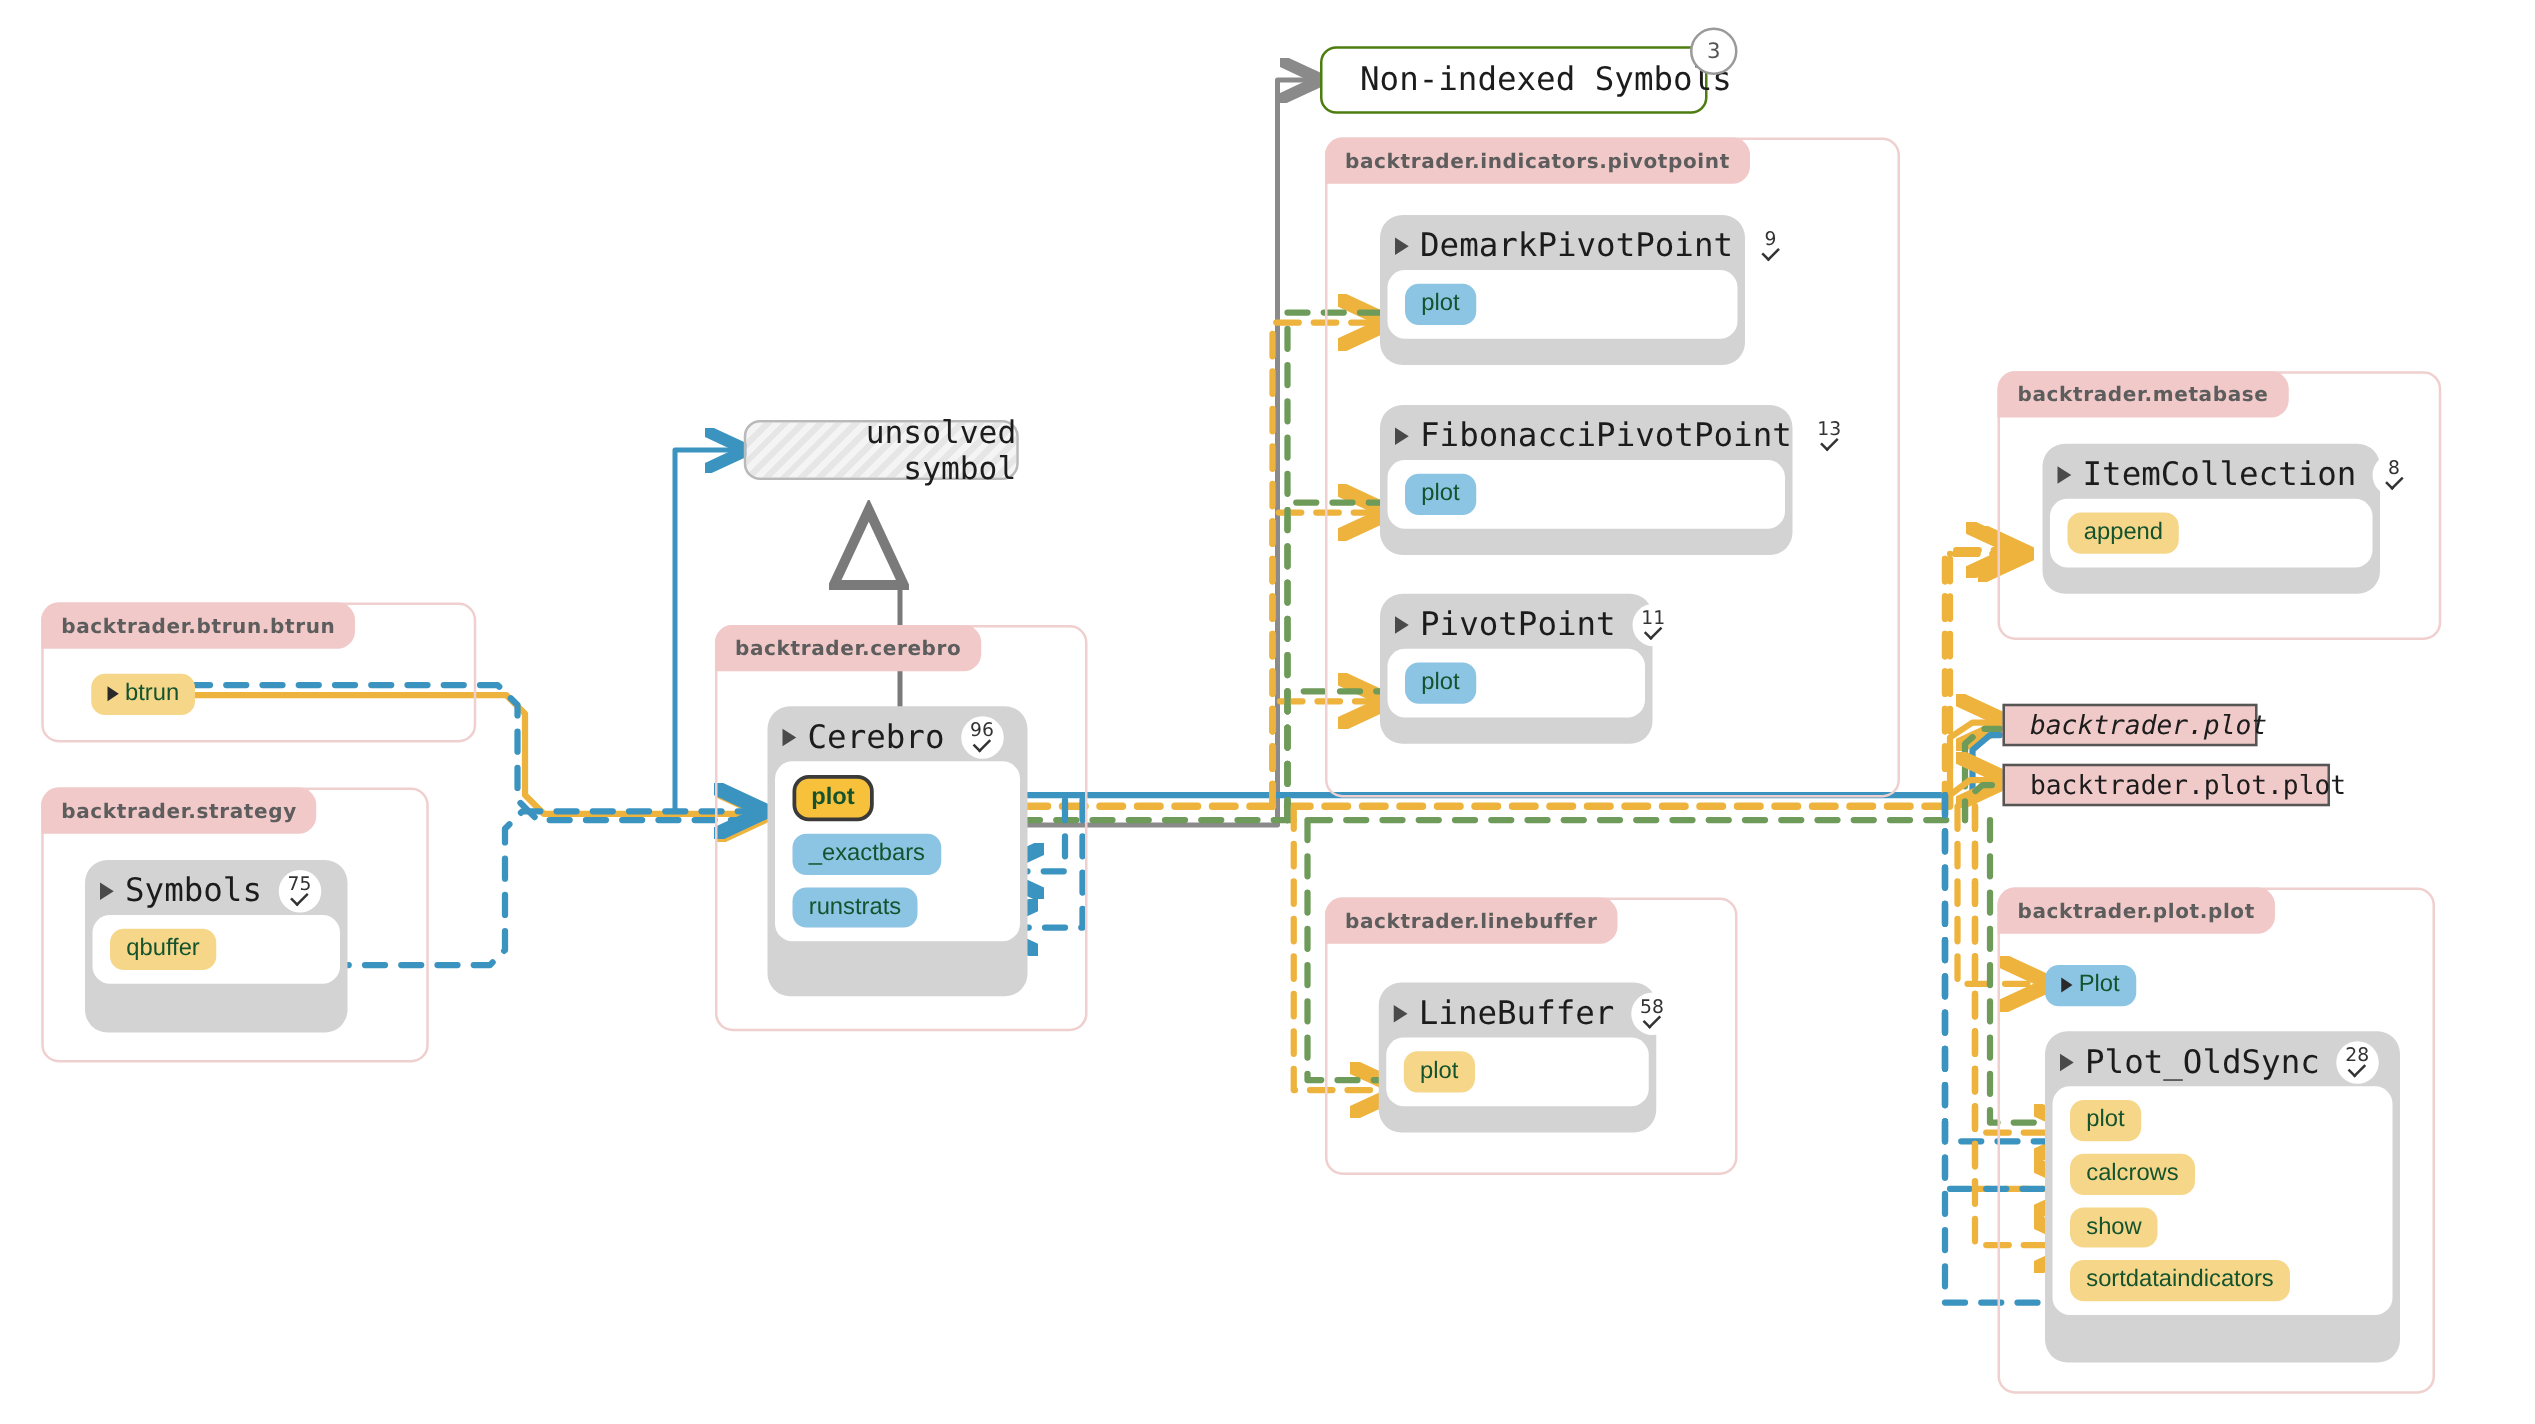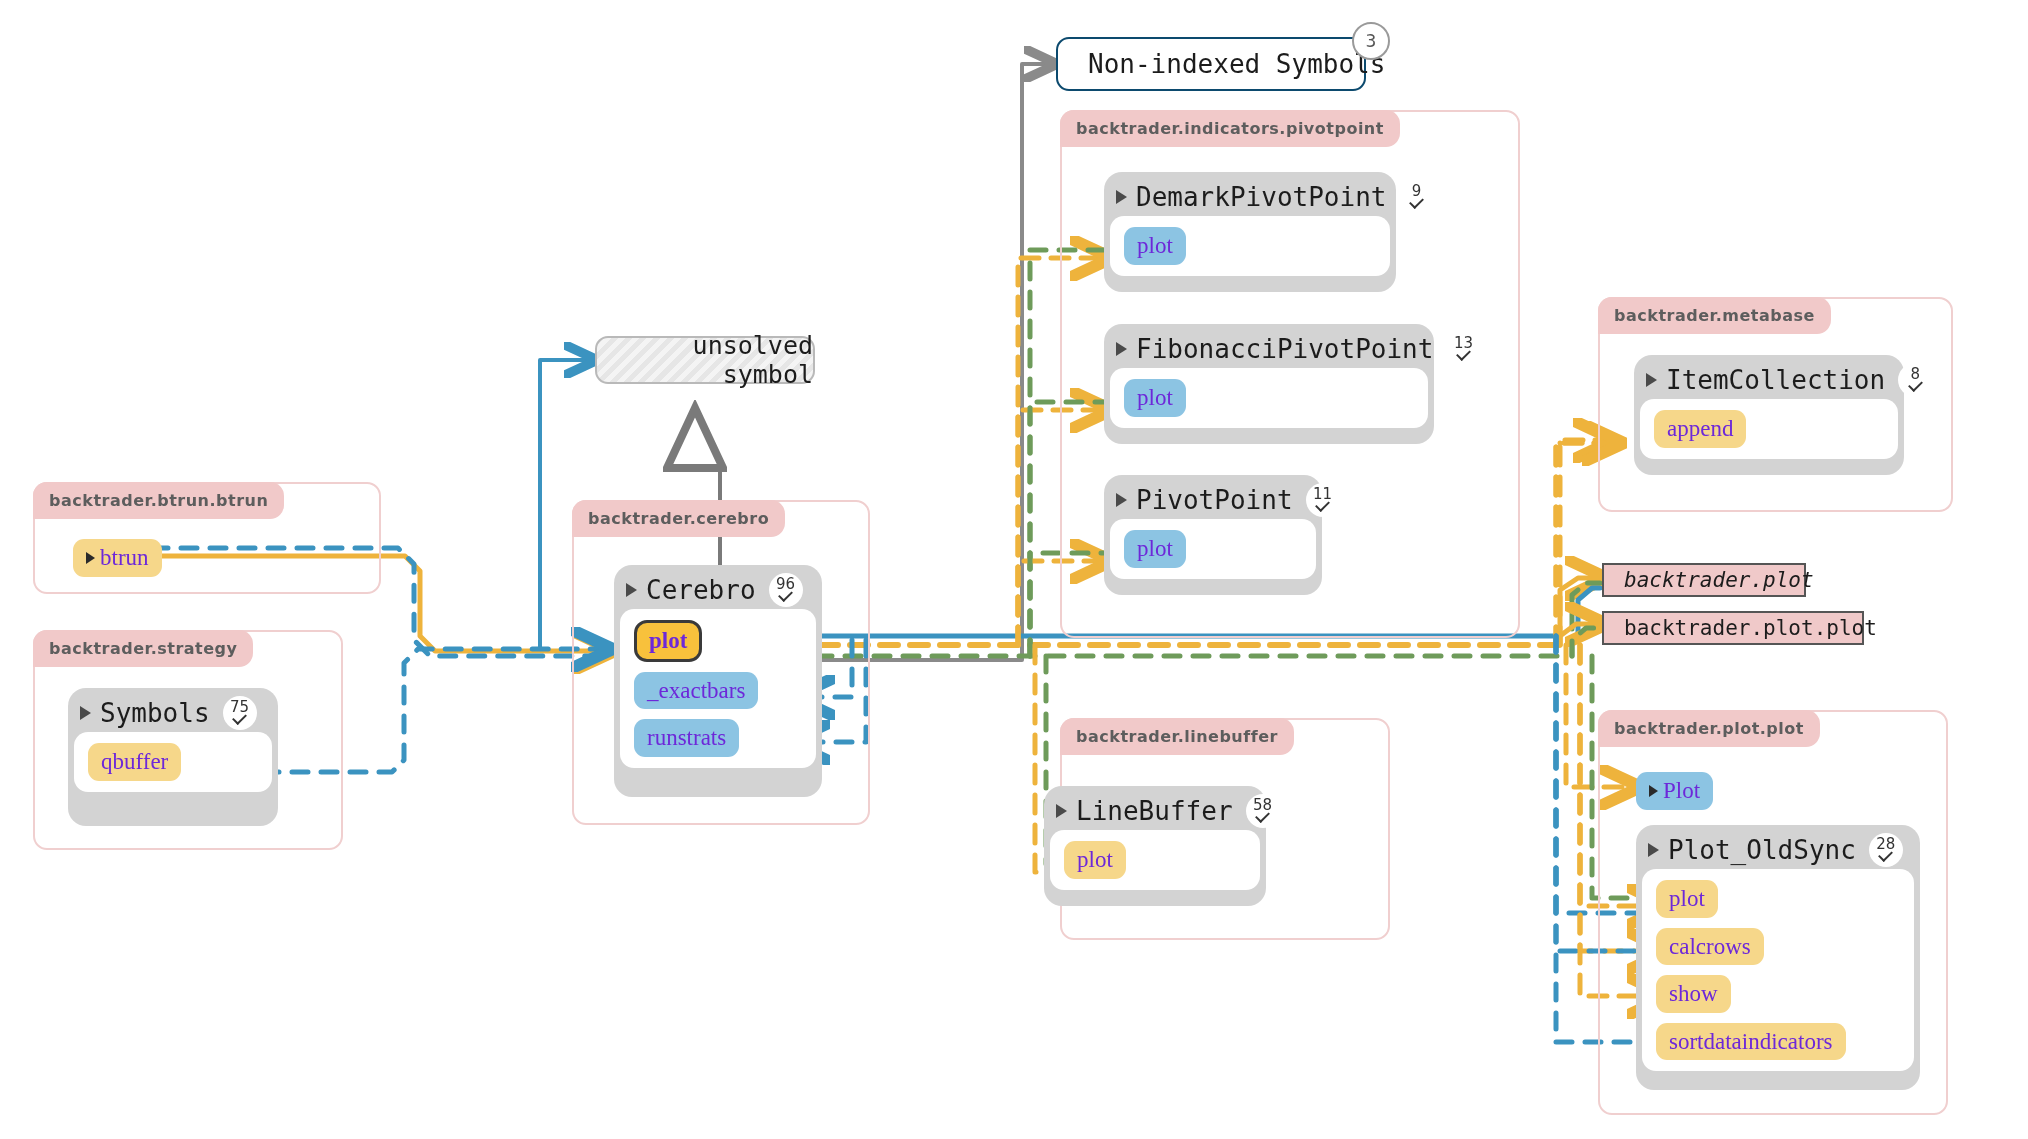--- a/index.html
+++ b/index.html
@@ -20,29 +20,29 @@
   .klass-name{font-size:26px;color:#1c1c1c;font-family:"DejaVu Sans Mono",monospace;line-height:1;}
   .badge{width:34px;height:34px;border-radius:50%;background:#fff;display:flex;flex-direction:column;
     align-items:center;justify-content:center;flex:none;margin-left:4px;color:#333;font-size:15px;
     font-family:"DejaVu Sans",sans-serif;line-height:1;position:relative;}
   .badge .num{margin-top:-3px;}
   .badge .chev{display:block;width:11px;height:6px;margin-top:0px;
     border-left:2px solid #333;border-bottom:2px solid #333;transform:rotate(-45deg) translate(1px,-1px);}
   .klass-body{background:#fff;border-radius:14px;padding:11px 14px;display:flex;flex-direction:column;gap:10px;align-items:flex-start;}
 
   
-  .chip{border-radius:11px;padding:5px 13px;font-size:23px;font-family:Liberation Serif, serif;
-    color:#6d28d9;white-space:nowrap;line-height:1.2;display:inline-flex;align-items:center;gap:5px;}
+  .chip{border-radius:11px;padding:5px 13px;font-size:19px;font-family:Liberation Sans, sans-serif;
+    color:#14532d;white-space:nowrap;line-height:1.2;display:inline-flex;align-items:center;gap:5px;}
   .chip.blue{background:#8cc4e3;}
   .chip.yellow{background:#f6d78a;}
   .chip.focus{background:#f8c13c;border:3px solid #3a3a3a;font-weight:bold;padding:4px 12px;border-radius:13px;}
   .chip .tri-s{width:0;height:0;border-left:9px solid #2a2a2a;border-top:6px solid transparent;border-bottom:6px solid transparent;}
 
   
-  .nonindexed{position:absolute;border:2px solid #0c4a6e;border-radius:13px;background:#fff;
+  .nonindexed{position:absolute;border:2px solid #4d7c0f;border-radius:13px;background:#fff;
      display:flex;align-items:center;gap:12px;padding:9px 18px;white-space:nowrap;box-sizing:border-box;}
   .nonindexed .lbl{font-size:26px;color:#1c1c1c;font-family:"DejaVu Sans Mono",monospace;}
   .circ-badge{position:absolute;width:34px;height:34px;border-radius:50%;background:#fff;border:2px solid #9a9a9a;
      display:flex;align-items:center;justify-content:center;font-size:17px;color:#555;font-family:"DejaVu Sans",sans-serif;}
 
   .unsolved{position:absolute;border:2px solid #b9b9b9;border-radius:13px;display:flex;align-items:center;
      justify-content:center;font-size:25px;color:#1c1c1c;font-family:"DejaVu Sans Mono",monospace;box-sizing:border-box;
      background:repeating-linear-gradient(135deg,#e6e6e6 0 5px,#f4f4f4 5px 10px);}
 
   .modref{position:absolute;background:#f0c9c9;border:2px solid #555;display:flex;align-items:center;gap:8px;
@@ -242,21 +242,21 @@
       </span>
     </div>
     <div class="klass-body">
       <span class="chip blue">plot</span>
     </div>
   </div>
 
   <div class="module" style="left:1060px;top:718px;width:330px;height:222px;">
     <div class="module-label">backtrader.linebuffer</div>
   </div>
-  <div class="klass" style="left:1044px;top:786px;width:222px;height:120px;">
+  <div class="klass" style="left:1103px;top:786px;width:222px;height:120px;">
     <div class="klass-head">
       <span class="tri"></span>
       <span class="klass-name">LineBuffer</span>
       <span class="badge">
         <span class="num">58</span>
         <span class="chev"></span>
       </span>
     </div>
     <div class="klass-body">
       <span class="chip yellow">plot</span>

